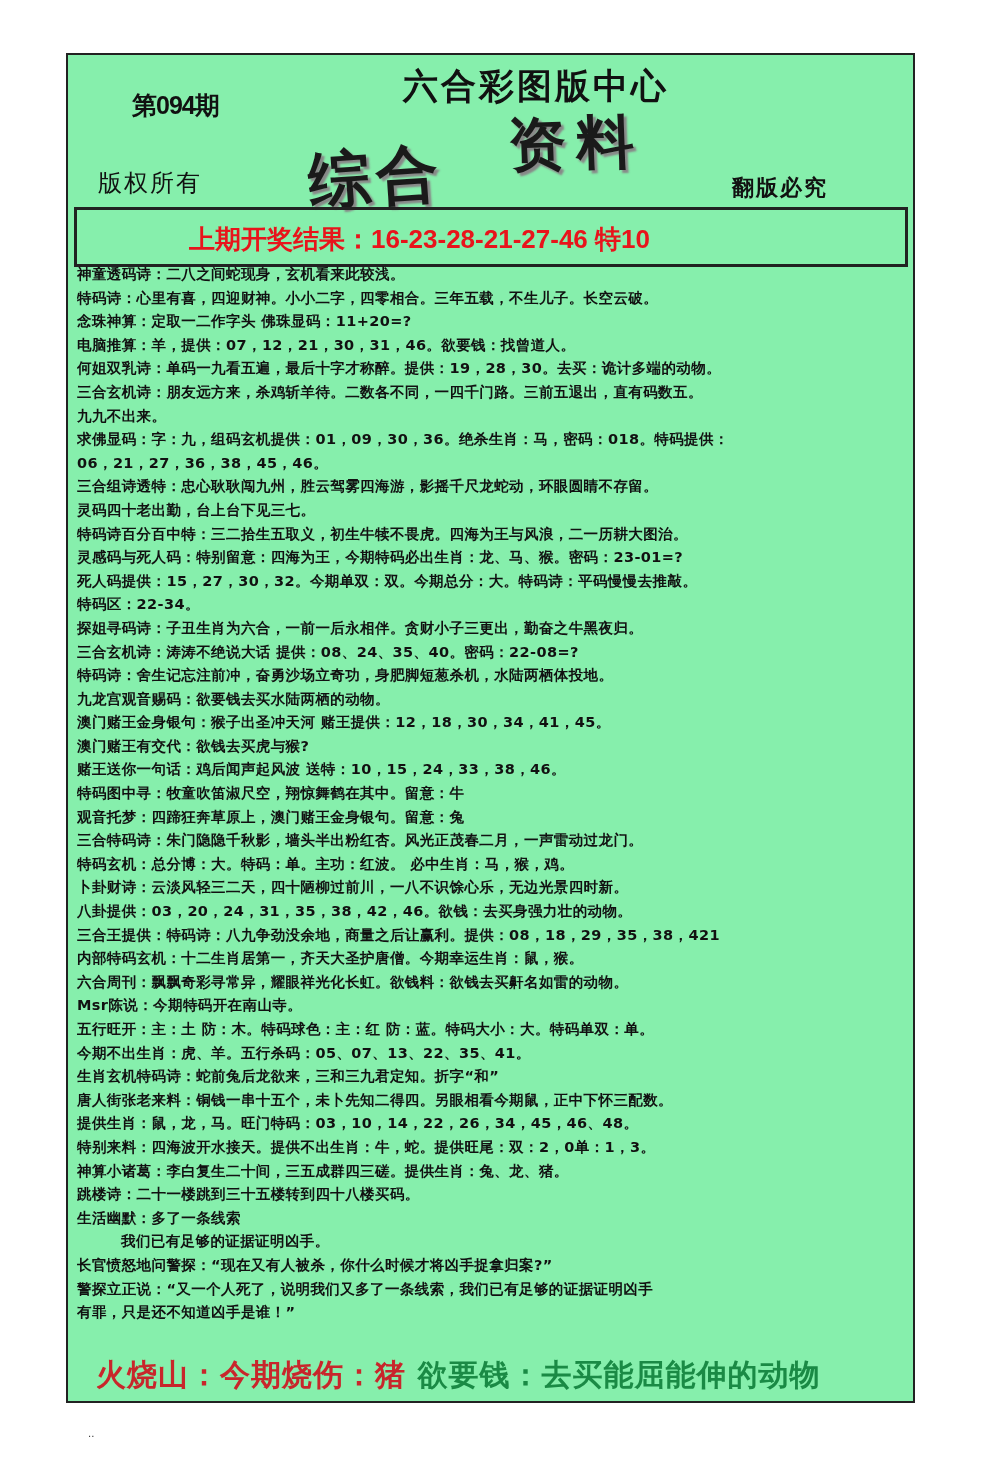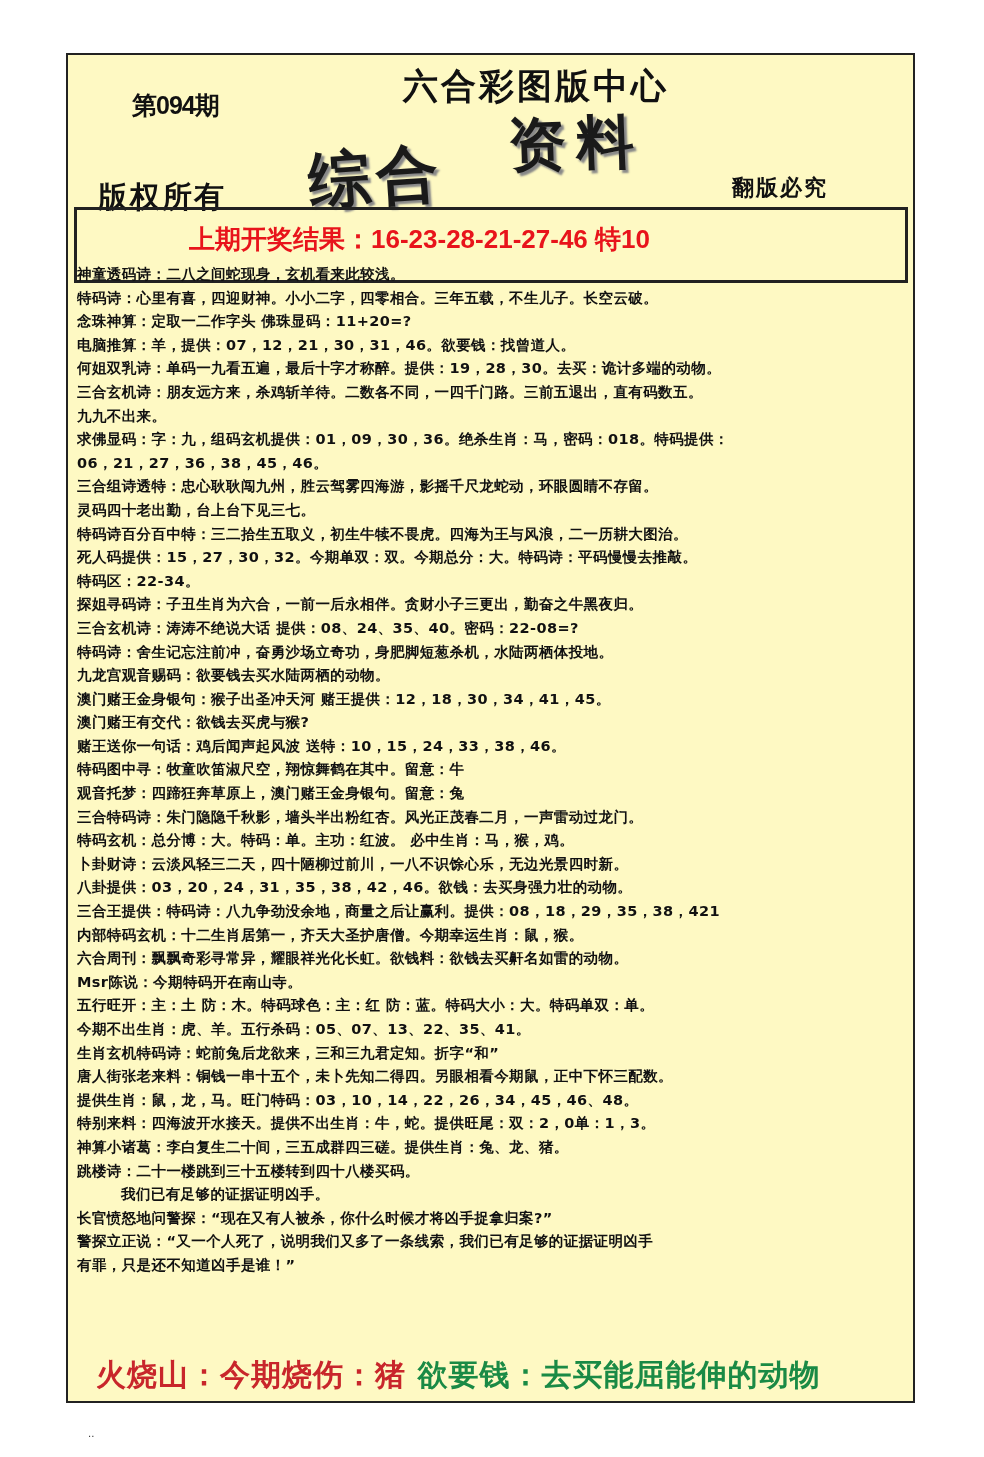--- a/index.html
+++ b/index.html
@@ -1,34 +1,34 @@
 <!DOCTYPE html>
 <html><head>
 <meta charset="utf-8">
 <style>
   html, body { margin:0; padding:0; background:#ffffff; }
   body { width:984px; height:1457px; position:relative; overflow:hidden;
          font-family:"DejaVu Sans", sans-serif; color:#111; }
   .sheet { position:absolute; left:66px; top:53px; width:849px; height:1350px;
-           border:2px solid #222; box-sizing:border-box; background:#fef9c3; }
+           border:2px solid #222; box-sizing:border-box; background:#86efac; }
   .issue { position:absolute; left:64px; top:34px; font-size:25px; font-weight:bold;
            font-family:"Liberation Sans", sans-serif; letter-spacing:-1px; }
   .center-title { position:absolute; left:296px; top:8px; font-size:35px; font-weight:bold;
            letter-spacing:3px; font-family:"DejaVu Serif", serif;margin-left:39px; }
   .big1 { position:absolute; left:240px; top:80px; font-size:62px; font-weight:bold;
           font-family:"DejaVu Serif", serif; color:#1a1a1a;
           text-shadow:3px 3px 2px #888; letter-spacing:6px; transform:rotate(-4deg); }
   .big2 { position:absolute; left:440px; top:50px; font-size:58px; font-weight:bold;
           font-family:"DejaVu Serif", serif; color:#1a1a1a;
           text-shadow:3px 3px 2px #888; letter-spacing:10px; transform:rotate(-2deg); }
-  .copyleft { position:absolute; left:30px; top:122px; font-size:30px; font-weight:bold;
+  .copyleft { position:absolute; left:30px; top:112px; font-size:24px; font-weight:normal;
               font-family:"DejaVu Serif", serif; letter-spacing:2px; }
   .copyright { position:absolute; left:664px; top:118px; font-size:22px; font-weight:bold;
               font-family:Liberation Mono, monospace; letter-spacing:2px; }
-  .result-box { position:absolute; left:6px; top:152px; width:834px; height:76px;
+  .result-box { position:absolute; left:6px; top:152px; width:834px; height:60px;
                 border:3px solid #222; box-sizing:border-box; }
   .result-text { position:absolute; left:112px; top:12px; font-size:26px; font-weight:bold;
                  color:#e8141b; font-family:"Liberation Sans", sans-serif; white-space:nowrap; }
   .lines { position:absolute; left:9px; top:208px; width:830px; }
   .line { height:23.6px; line-height:23.6px; font-size:14.5px; white-space:nowrap;
           font-weight:bold; letter-spacing:0.4px; overflow:hidden; }
   .line.indent { padding-left:44px; }
   .banner { position:absolute; left:28px; top:1300px; font-size:30px; font-weight:bold;
             font-family:"DejaVu Serif", serif; white-space:nowrap; letter-spacing:1px; }
   .banner .red { color:#c8262b;font-family:Liberation Serif, serif; }
@@ -56,20 +56,21 @@
       <div class="line">念珠神算：定取一二作字头  佛珠显码：11+20=?</div>
       <div class="line">电脑推算：羊，提供：07，12，21，30，31，46。欲要钱：找曾道人。</div>
       <div class="line">何姐双乳诗：单码一九看五遍，最后十字才称醉。提供：19，28，30。去买：诡计多端的动物。</div>
       <div class="line">三合玄机诗：朋友远方来，杀鸡斩羊待。二数各不同，一四千门路。三前五退出，直有码数五。</div>
       <div class="line">九九不出来。</div>
       <div class="line">求佛显码：字：九，组码玄机提供：01，09，30，36。绝杀生肖：马，密码：018。特码提供：</div>
       <div class="line">06，21，27，36，38，45，46。</div>
       <div class="line">三合组诗透特：忠心耿耿闯九州，胜云驾雾四海游，影摇千尺龙蛇动，环眼圆睛不存留。</div>
       <div class="line">灵码四十老出勤，台上台下见三七。</div>
       <div class="line">特码诗百分百中特：三二拾生五取义，初生牛犊不畏虎。四海为王与风浪，二一历耕大图治。</div>
+      <div class="line">灵感码与死人码：特别留意：四海为王，今期特码必出生肖：龙、马、猴。密码：23-01=?</div>
       <div class="line">死人码提供：15，27，30，32。今期单双：双。今期总分：大。特码诗：平码慢慢去推敲。</div>
       <div class="line">特码区：22-34。</div>
       <div class="line">探姐寻码诗：子丑生肖为六合，一前一后永相伴。贪财小子三更出，勤奋之牛黑夜归。</div>
       <div class="line">三合玄机诗：涛涛不绝说大话 提供：08、24、35、40。密码：22-08=?</div>
       <div class="line">特码诗：舍生记忘注前冲，奋勇沙场立奇功，身肥脚短葱杀机，水陆两栖体投地。</div>
       <div class="line">九龙宫观音赐码：欲要钱去买水陆两栖的动物。</div>
       <div class="line">澳门赌王金身银句：猴子出圣冲天河  赌王提供：12，18，30，34，41，45。</div>
       <div class="line">澳门赌王有交代：欲钱去买虎与猴?</div>
       <div class="line">赌王送你一句话：鸡后闻声起风波  送特：10，15，24，33，38，46。</div>
       <div class="line">特码图中寻：牧童吹笛淑尺空，翔惊舞鹤在其中。留意：牛</div>
@@ -83,20 +84,21 @@
       <div class="line">六合周刊：飘飘奇彩寻常异，耀眼祥光化长虹。欲钱料：欲钱去买鼾名如雷的动物。</div>
       <div class="line">Msr陈说：今期特码开在南山寺。</div>
       <div class="line">五行旺开：主：土 防：木。特码球色：主：红 防：蓝。特码大小：大。特码单双：单。</div>
       <div class="line">今期不出生肖：虎、羊。五行杀码：05、07、13、22、35、41。</div>
       <div class="line">生肖玄机特码诗：蛇前兔后龙欲来，三和三九君定知。折字“和”</div>
       <div class="line">唐人街张老来料：铜钱一串十五个，未卜先知二得四。另眼相看今期鼠，正中下怀三配数。</div>
       <div class="line">提供生肖：鼠，龙，马。旺门特码：03，10，14，22，26，34，45，46、48。</div>
       <div class="line">特别来料：四海波开水接天。提供不出生肖：牛，蛇。提供旺尾：双：2，0单：1，3。</div>
       <div class="line">神算小诸葛：李白复生二十间，三五成群四三磋。提供生肖：兔、龙、猪。</div>
       <div class="line">跳楼诗：二十一楼跳到三十五楼转到四十八楼买码。</div>
+      <div class="line">生活幽默：多了一条线索</div>
       <div class="line indent">我们已有足够的证据证明凶手。</div>
       <div class="line">长官愤怒地问警探：“现在又有人被杀，你什么时候才将凶手捉拿归案?”</div>
       <div class="line">警探立正说：“又一个人死了，说明我们又多了一条线索，我们已有足够的证据证明凶手</div>
       <div class="line">有罪，只是还不知道凶手是谁！”</div>
     </div>
 
   <div class="banner">
     <span class="red">火烧山：今期烧伤：猪</span>
     <span class="green">欲要钱：去买能屈能伸的动物</span>
   </div>

